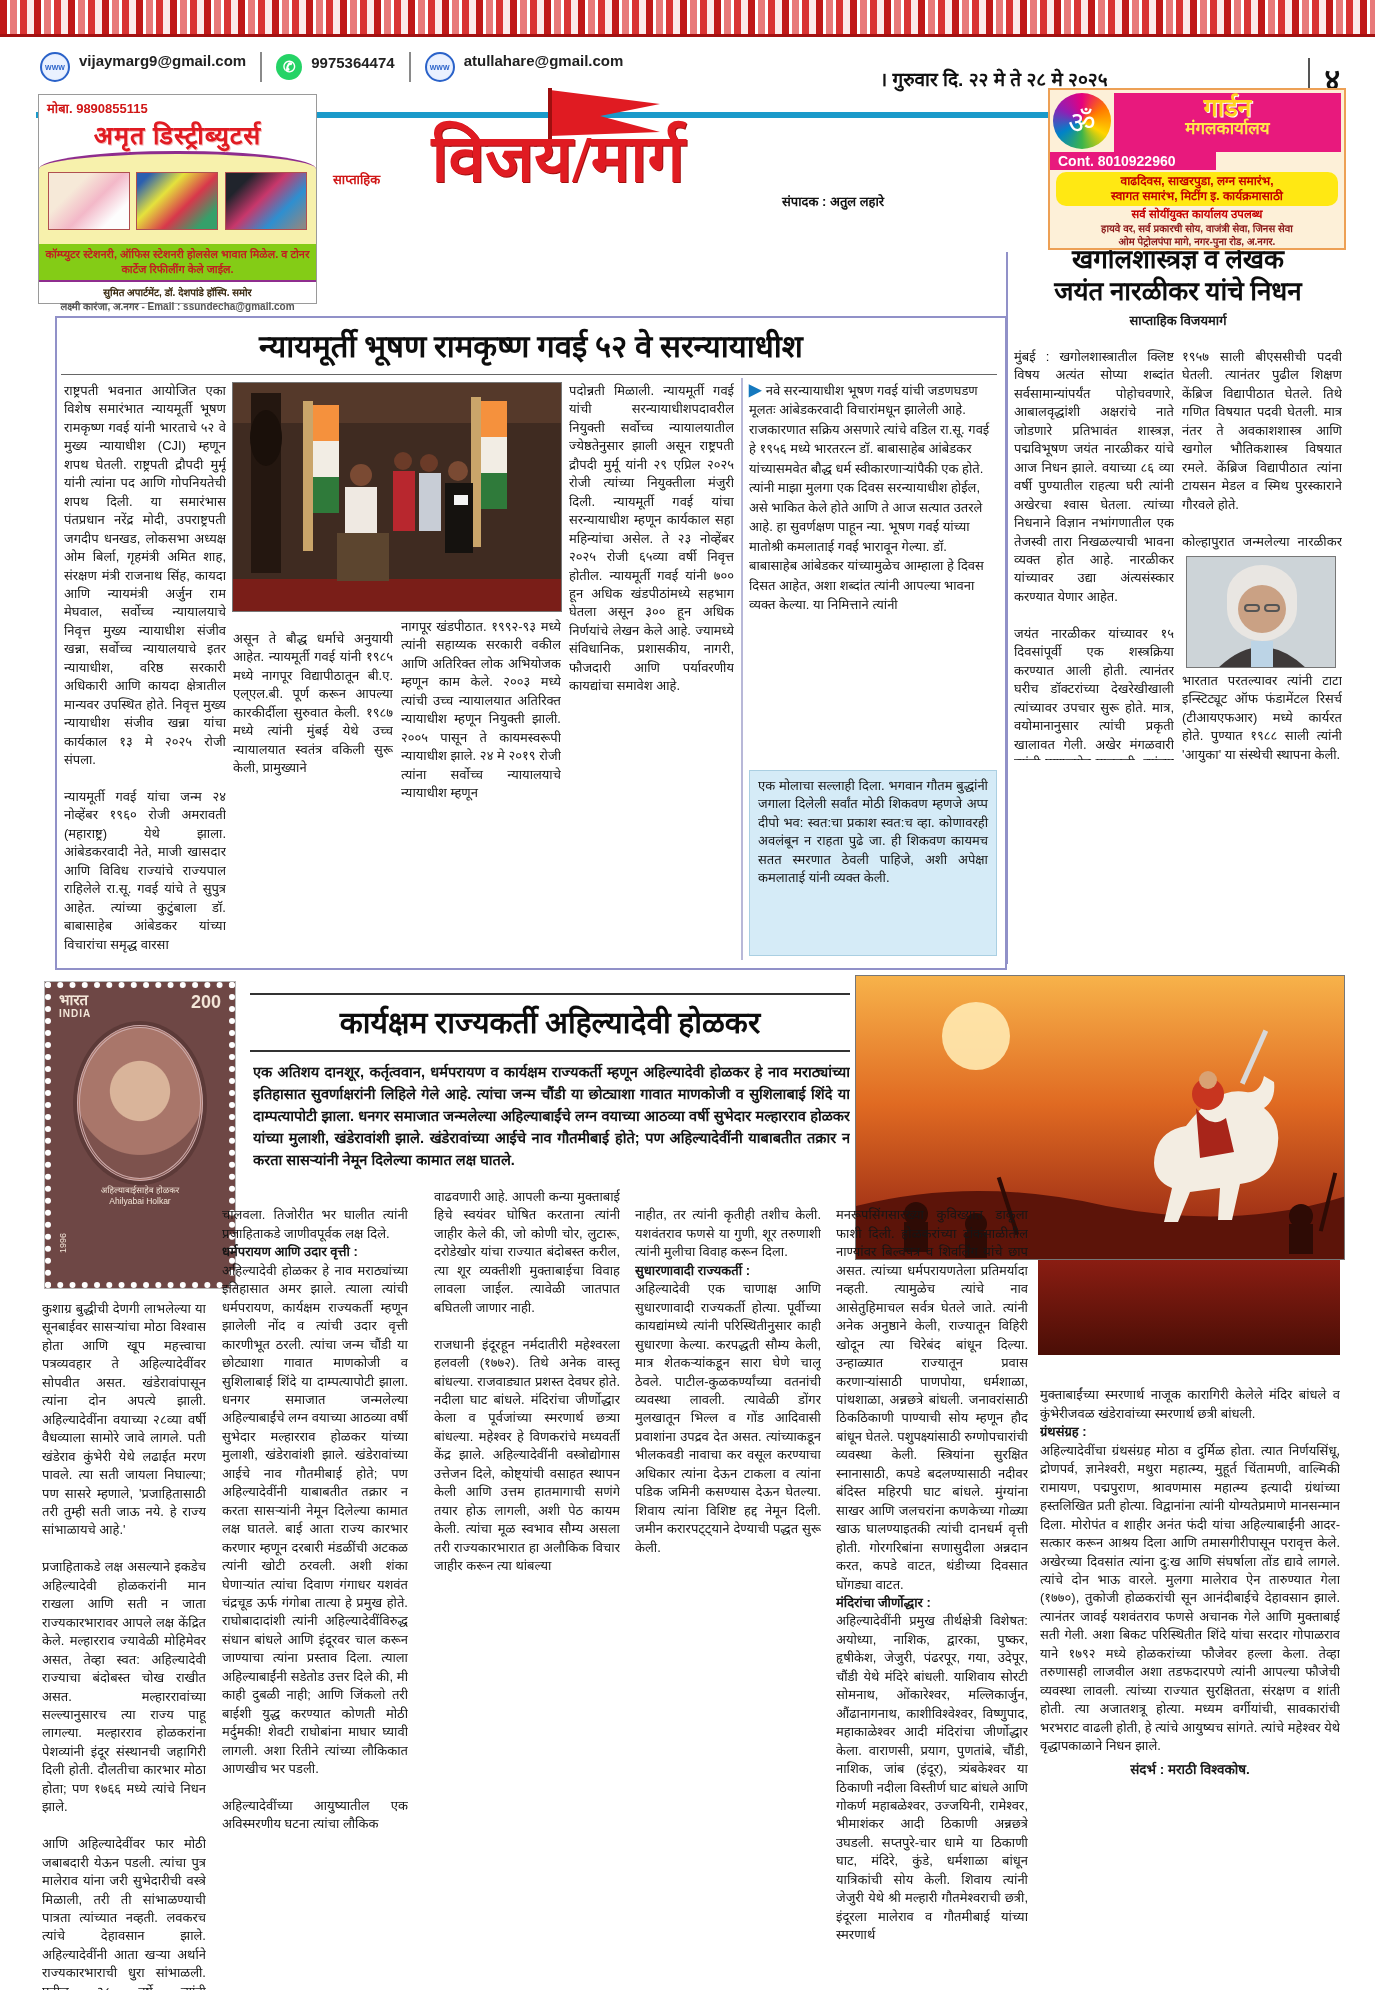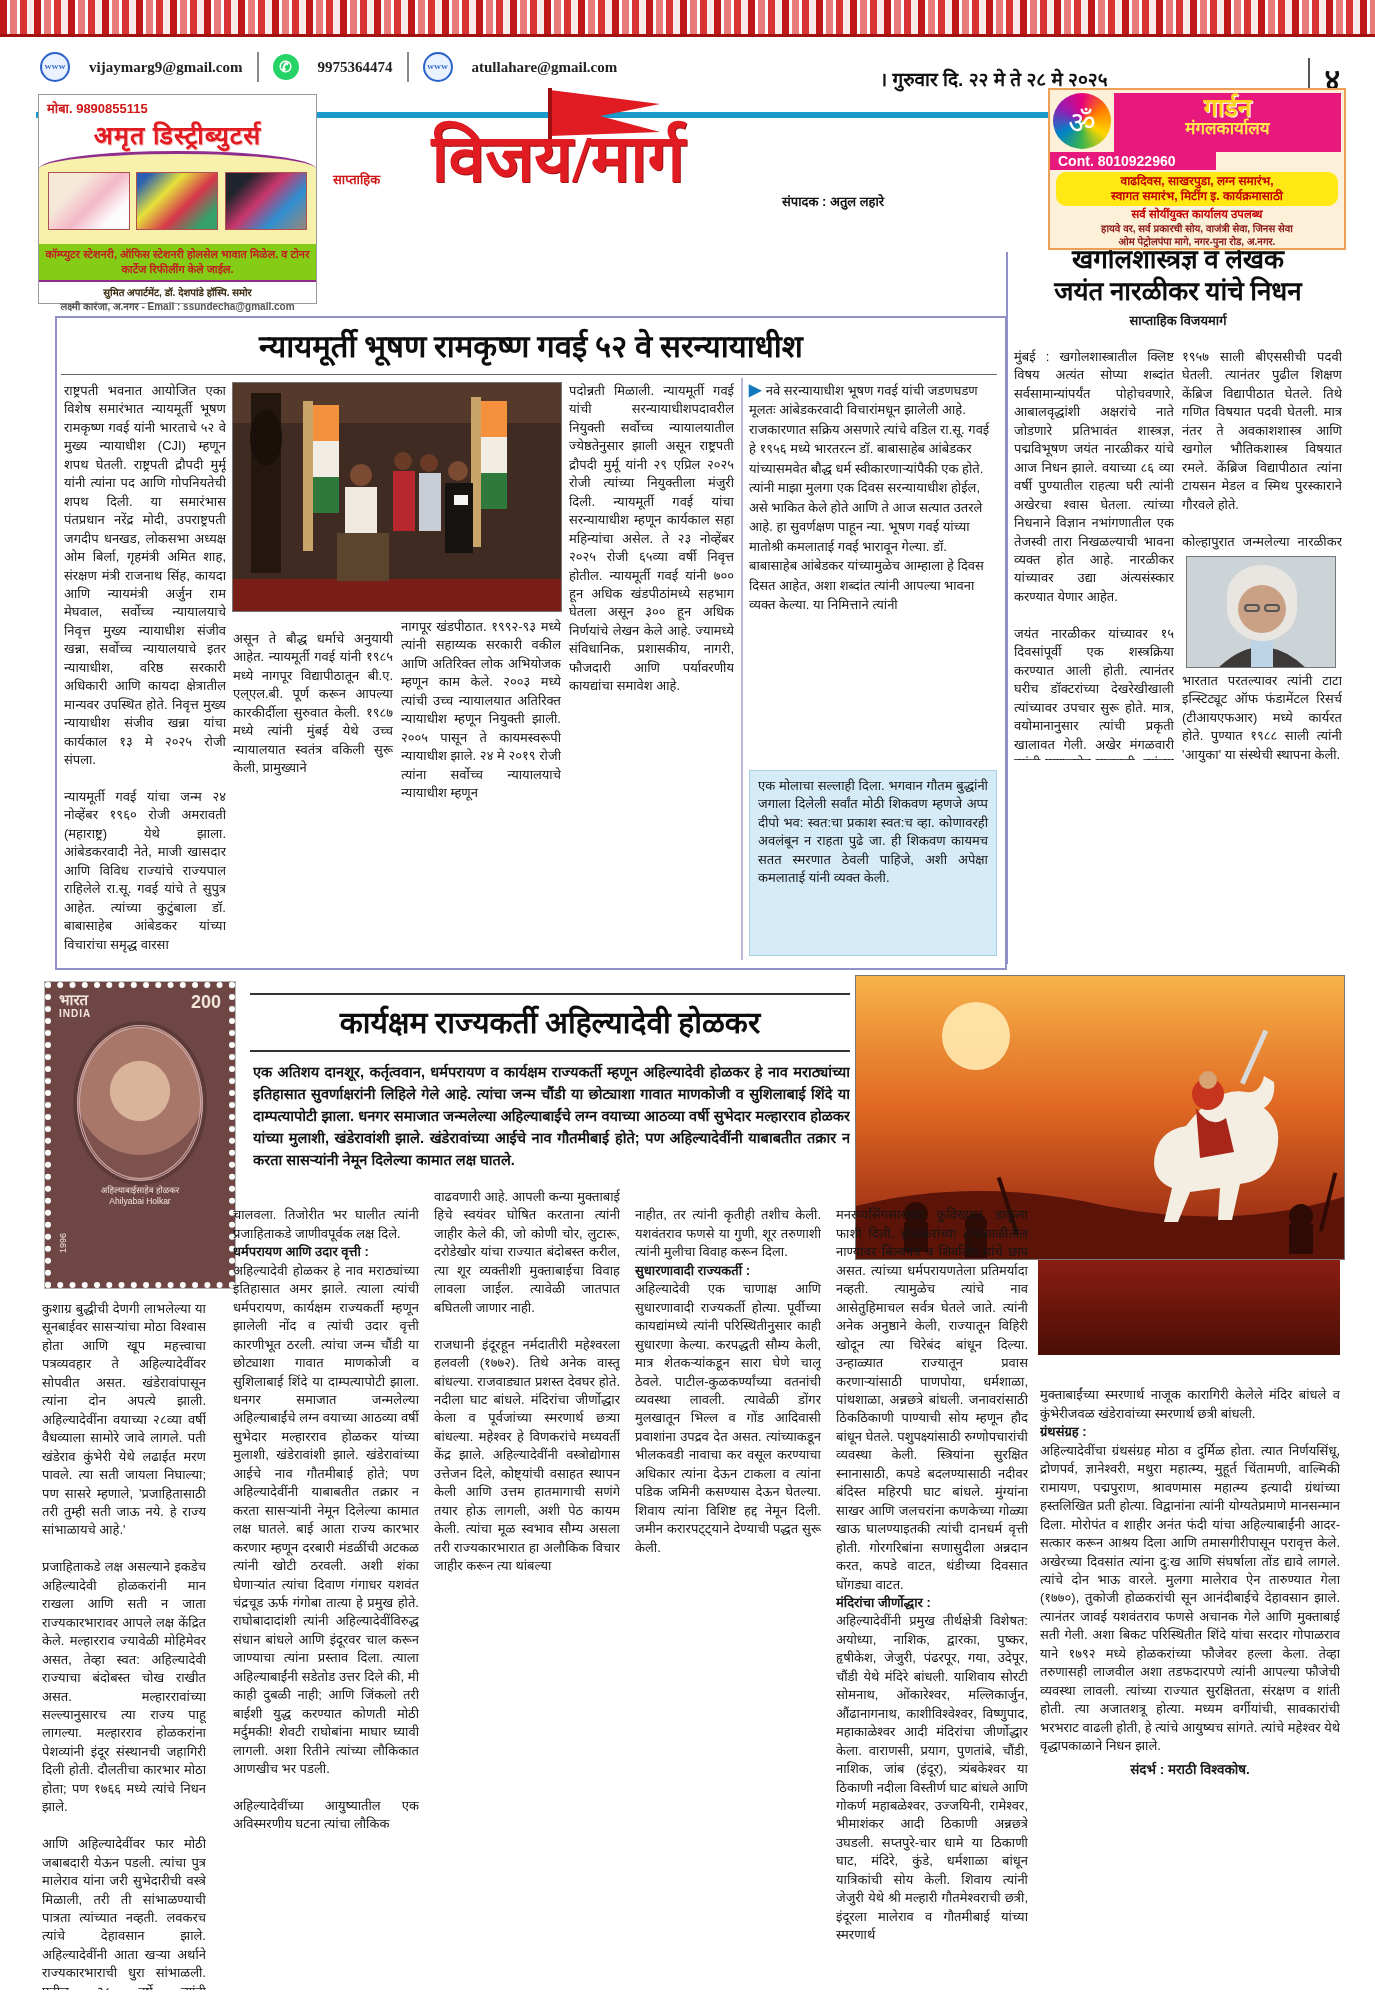--- a/index.html
+++ b/index.html
@@ -6,21 +6,21 @@
   #page{position:relative;width:1375px;height:2013px;background:#ffffff;overflow:hidden;
         font-family:"Liberation Sans", sans-serif;color:#1a1a1a;}
   .abs{position:absolute;}
   .body{font-size:13px;line-height:1.42;text-align:justify;white-space:pre-line;overflow:hidden;color:#161616;}
   
   #ornament{left:0;top:0;width:1375px;height:34px;
     background:
       repeating-linear-gradient(90deg,#c01818 0 7px,#ffffff 7px 10px,#e87a7a 10px 17px,#ffffff 17px 20px,#d93333 20px 27px,#fbeaea 27px 34px);
     border-bottom:3px solid #a31111;}
   
-  .hdr-item{display:flex;align-items:center;gap:19px;font-size:15px;font-weight:bold;color:#222;font-family:Liberation Serif, serif;}
+  .hdr-item{display:flex;align-items:flex-start;gap:9px;font-size:15px;font-weight:bold;color:#222;}
   .globe{width:26px;height:26px;border-radius:50%;border:2px solid #2a62c9;color:#2a62c9;
          font-size:7px;font-weight:bold;display:flex;align-items:center;justify-content:center;
          background:radial-gradient(circle,#eaf1ff 60%,#cdddf8);}
   .wapp{width:26px;height:26px;border-radius:50%;background:#25d366;color:#fff;font-size:15px;
         display:flex;align-items:center;justify-content:center;}
   .hdr-div{width:2px;height:30px;background:#8a8a8a;margin:0 14px;}
   #date-line{font-size:19px;font-weight:bold;color:#111;}
   #page-num{font-size:30px;font-weight:bold;color:#111;border-left:2px solid #555;padding-left:14px;}
   #blue-rule{left:36px;top:112px;width:1303px;height:6px;background:#1a9aca;}
   
@@ -283,21 +283,21 @@
     </g>
   </svg>
   <div class="abs" style="left:1038px;top:1260px;width:302px;height:95px;background:linear-gradient(#8a1d12,#4a0e06);"></div>
 
   <div class="body abs" style="left:42px;top:1300px;width:164px;height:690px;">कुशाग्र बुद्धीची देणगी लाभलेल्या या सूनबाईवर सासऱ्यांचा मोठा विश्वास होता आणि खूप महत्त्वाचा पत्रव्यवहार ते अहिल्यादेवींवर सोपवीत असत. खंडेरावांपासून त्यांना दोन अपत्ये झाली. अहिल्यादेवींना वयाच्या २८व्या वर्षी वैधव्याला सामोरे जावे लागले. पती खंडेराव कुंभेरी येथे लढाईत मरण पावले. त्या सती जायला निघाल्या; पण सासरे म्हणाले, 'प्रजाहितासाठी तरी तुम्ही सती जाऊ नये. हे राज्य सांभाळायचे आहे.'
 
 प्रजाहिताकडे लक्ष असल्याने इकडेच अहिल्यादेवी होळकरांनी मान राखला आणि सती न जाता राज्यकारभारावर आपले लक्ष केंद्रित केले. मल्हारराव ज्यावेळी मोहिमेवर असत, तेव्हा स्वत: अहिल्यादेवी राज्याचा बंदोबस्त चोख राखीत असत. मल्हाररावांच्या सल्ल्यानुसारच त्या राज्य पाहू लागल्या. मल्हारराव होळकरांना पेशव्यांनी इंदूर संस्थानची जहागिरी दिली होती. दौलतीचा कारभार मोठा होता; पण १७६६ मध्ये त्यांचे निधन झाले.
 
 आणि अहिल्यादेवींवर फार मोठी जबाबदारी येऊन पडली. त्यांचा पुत्र मालेराव यांना जरी सुभेदारीची वस्त्रे मिळाली, तरी ती सांभाळण्याची पात्रता त्यांच्यात नव्हती. लवकरच त्यांचे देहावसान झाले. अहिल्यादेवींनी आता खऱ्या अर्थाने राज्यकारभाराची धुरा सांभाळली. पुढील २८ वर्षे त्यांनी राज्यकारभाराचा गाडा सैन्याच्या सहकार्याने अतिशय कुशलपणे</div>
 
-  <div class="body abs" style="left:233px;top:1188px;width:186px;height:800px;">
+  <div class="body abs" style="left:222px;top:1188px;width:186px;height:800px;">
     <span>चालवला. तिजोरीत भर घालीत त्यांनी प्रजाहिताकडे जाणीवपूर्वक लक्ष दिले.</span>
     <span class="subhead">धर्मपरायण आणि उदार वृत्ती :</span>
     <span>अहिल्यादेवी होळकर हे नाव मराठ्यांच्या इतिहासात अमर झाले. त्याला त्यांची धर्मपरायण, कार्यक्षम राज्यकर्ती म्हणून झालेली नोंद व त्यांची उदार वृत्ती कारणीभूत ठरली. त्यांचा जन्म चौंडी या छोट्याशा गावात माणकोजी व सुशिलाबाई शिंदे या दाम्पत्यापोटी झाला. धनगर समाजात जन्मलेल्या अहिल्याबाईंचे लग्न वयाच्या आठव्या वर्षी सुभेदार मल्हारराव होळकर यांच्या मुलाशी, खंडेरावांशी झाले. खंडेरावांच्या आईचे नाव गौतमीबाई होते; पण अहिल्यादेवींनी याबाबतीत तक्रार न करता सासऱ्यांनी नेमून दिलेल्या कामात लक्ष घातले. बाई आता राज्य कारभार करणार म्हणून दरबारी मंडळींची अटकळ त्यांनी खोटी ठरवली. अशी शंका घेणाऱ्यांत त्यांचा दिवाण गंगाधर यशवंत चंद्रचूड ऊर्फ गंगोबा तात्या हे प्रमुख होते. राघोबादादांशी त्यांनी अहिल्यादेवींविरुद्ध संधान बांधले आणि इंदूरवर चाल करून जाण्याचा त्यांना प्रस्ताव दिला. त्याला अहिल्याबाईंनी सडेतोड उत्तर दिले की, मी काही दुबळी नाही; आणि जिंकलो तरी बाईशी युद्ध करण्यात कोणती मोठी मर्दुमकी! शेवटी राघोबांना माघार घ्यावी लागली. अशा रितीने त्यांच्या लौकिकात आणखीच भर पडली.
 
 अहिल्यादेवींच्या आयुष्यातील एक अविस्मरणीय घटना त्यांचा लौकिक</span>
   </div>
 
   <div class="body abs" style="left:434px;top:1188px;width:186px;height:800px;">वाढवणारी आहे. आपली कन्या मुक्ताबाई हिचे स्वयंवर घोषित करताना त्यांनी जाहीर केले की, जो कोणी चोर, लुटारू, दरोडेखोर यांचा राज्यात बंदोबस्त करील, त्या शूर व्यक्तीशी मुक्ताबाईचा विवाह लावला जाईल. त्यावेळी जातपात बघितली जाणार नाही.
 
 राजधानी इंदूरहून नर्मदातीरी महेश्वरला हलवली (१७७२). तिथे अनेक वास्तू बांधल्या. राजवाड्यात प्रशस्त देवघर होते. नदीला घाट बांधले. मंदिरांचा जीर्णोद्धार केला व पूर्वजांच्या स्मरणार्थ छत्र्या बांधल्या. महेश्वर हे विणकरांचे मध्यवर्ती केंद्र झाले. अहिल्यादेवींनी वस्त्रोद्योगास उत्तेजन दिले, कोष्ट्यांची वसाहत स्थापन केली आणि उत्तम हातमागाची सणंगे तयार होऊ लागली, अशी पेठ कायम केली. त्यांचा मूळ स्वभाव सौम्य असला तरी राज्यकारभारात हा अलौकिक विचार जाहीर करून त्या थांबल्या</div>

